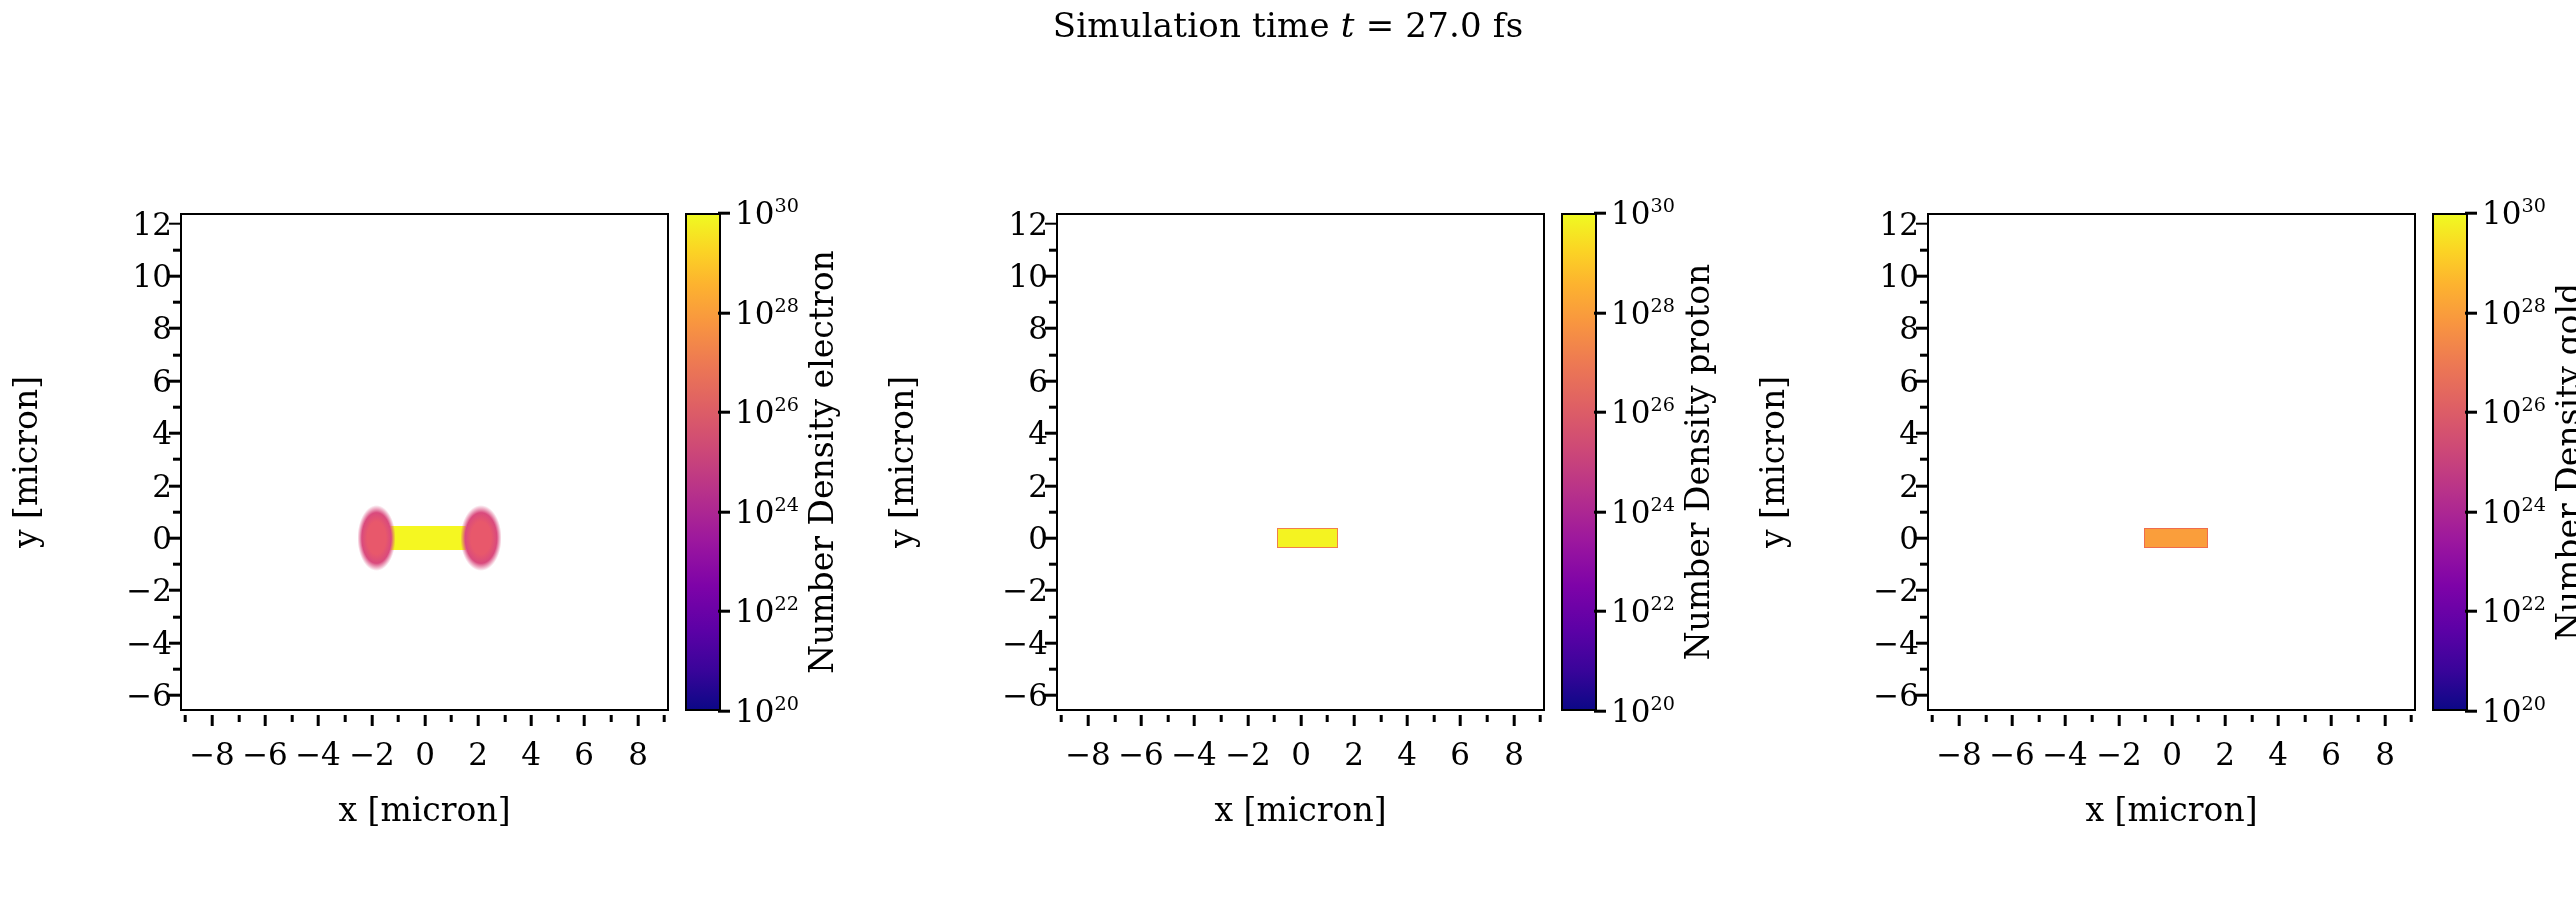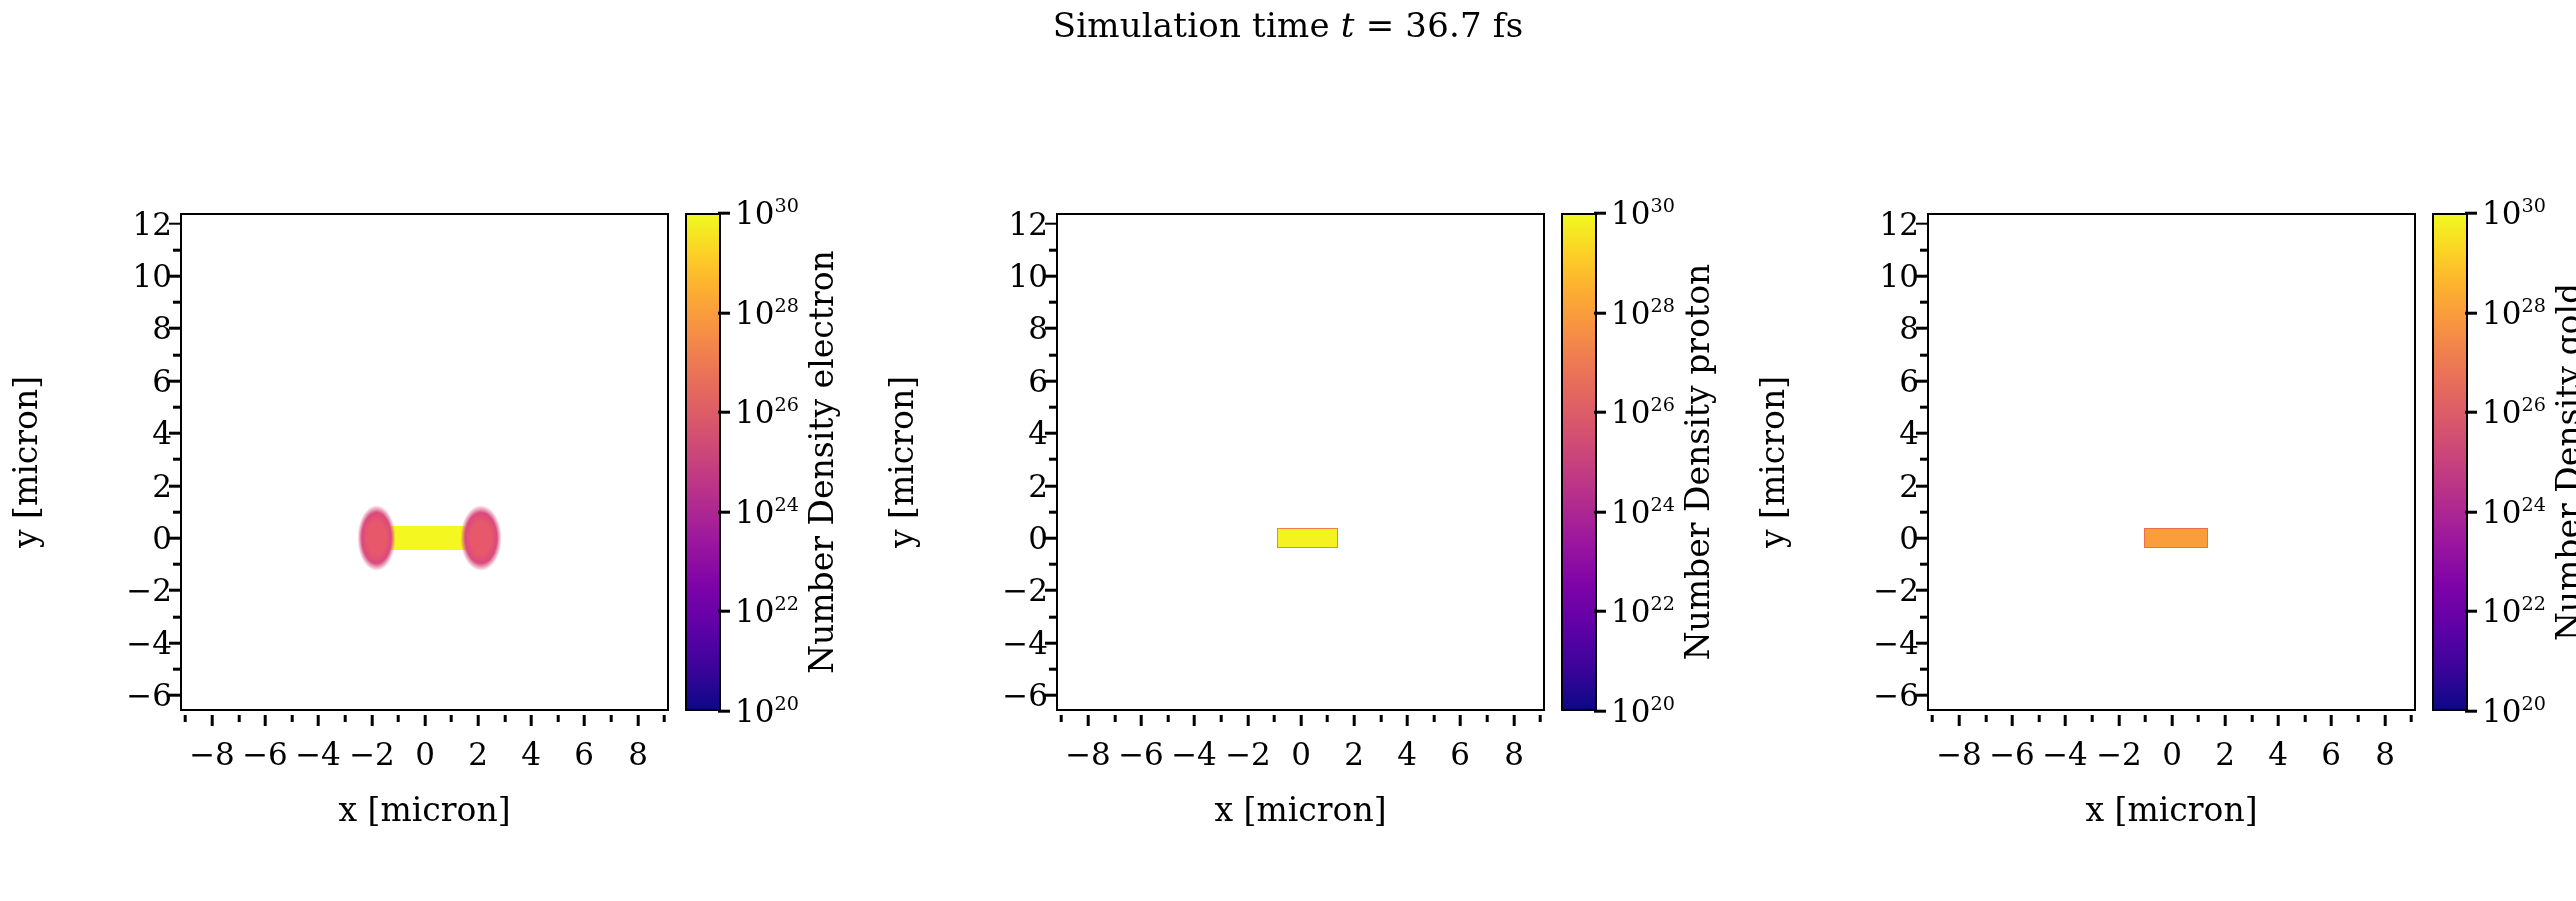--- a/index.html
+++ b/index.html
@@ -188,21 +188,21 @@
   
   .foil-core {
     position: absolute;
   }
   .wing { position: absolute; }
 </style>
 </head>
 <body>
 
 <div id="figure-title">
-  <span>Simulation time </span><span class="ital">t</span><span> = 36.7 fs</span>
+  <span>Simulation time </span><span class="ital">t</span><span> = 27.0 fs</span>
 </div>
 
 <div id="panels">
     <div class="panel" data-panel="0">
       <div class="axes">
         <div class="foil-core" style="left: 207px; top: 311px; width: 77px; height: 23.6px; background: rgb(245, 247, 33); border: none; box-sizing: border-box;"></div>
         <div class="wing" style="left: 176px; top: 290px; width: 37px; height: 66px; background: radial-gradient(60% 58%, rgb(232, 88, 107) 0%, rgb(232, 88, 107) 42%, rgb(217, 74, 125) 66%, rgba(217, 74, 125, 0) 86%);"></div>
         <div class="wing" style="left: 279px; top: 290px; width: 40px; height: 66px; background: radial-gradient(60% 58%, rgb(232, 88, 107) 0%, rgb(232, 88, 107) 42%, rgb(217, 74, 125) 66%, rgba(217, 74, 125, 0) 86%);"></div>
       </div>
       <div class="ytick-col">

